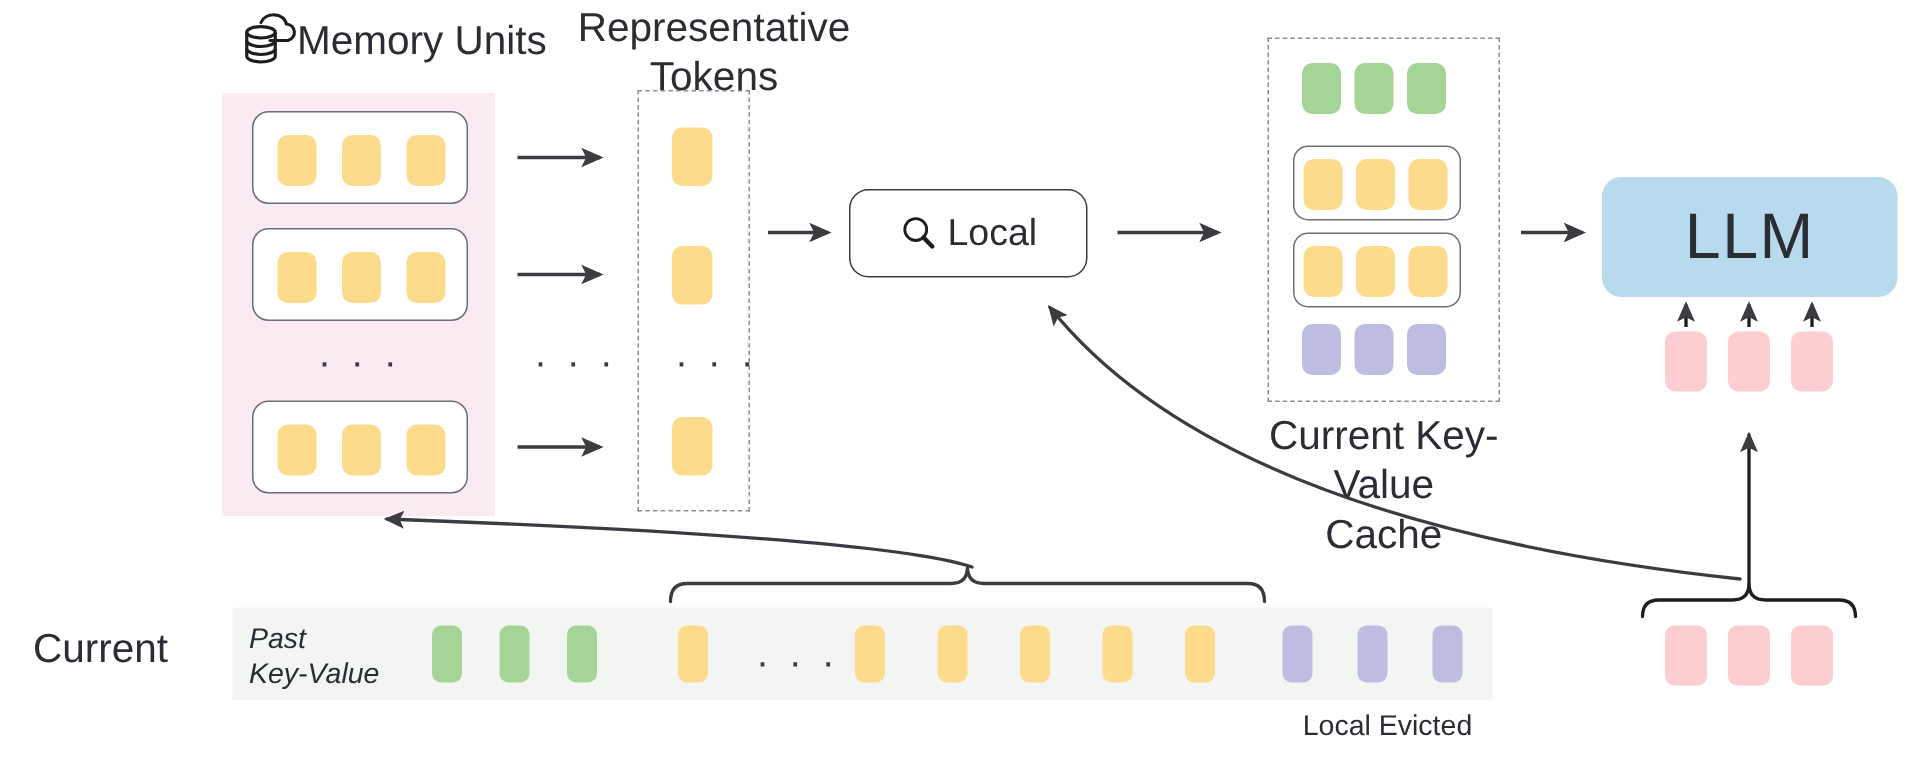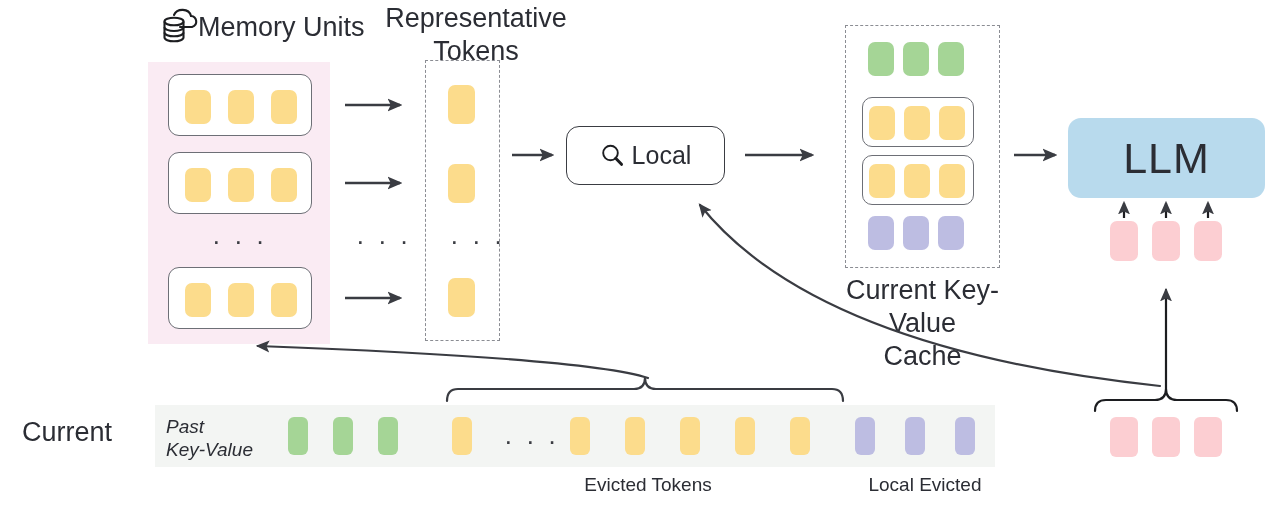--- a/index.html
+++ b/index.html
@@ -180,21 +180,20 @@
   <div class="chip-i tok-y" style="left:735px;"></div>
   <div class="chip-i tok-y" style="left:790px;"></div>
   <div class="chip-i tok-p" style="left:855px;"></div>
   <div class="chip-i tok-p" style="left:905px;"></div>
   <div class="chip-i tok-p" style="left:955px;"></div>
 
   <div class="chip-i tok-k" style="left:1110px;width:28px;height:40px;"></div>
   <div class="chip-i tok-k" style="left:1152px;width:28px;height:40px;"></div>
   <div class="chip-i tok-k" style="left:1194px;width:28px;height:40px;"></div>
 
-  <div class="lbl lbl-md center" style="left:553px;top:473px;width:190px;">Evicted Tokens</div>
   <div class="lbl lbl-md center" style="left:830px;top:473px;width:190px;">Local Evicted</div>
 
   <svg class="ov" viewBox="0 0 1280 509">
     <defs>
       <marker id="ah" viewBox="0 0 10 10" refX="8.4" refY="5" markerWidth="6.2" markerHeight="6.2" orient="auto-start-reverse">
         <path d="M 0 0.6 L 10 5 L 0 9.4 L 2.2 5 z" fill="#3a3c42"></path>
       </marker>
     </defs>
 
     <g stroke="#3a3c42" stroke-width="2.4" fill="none" marker-end="url(#ah)">

